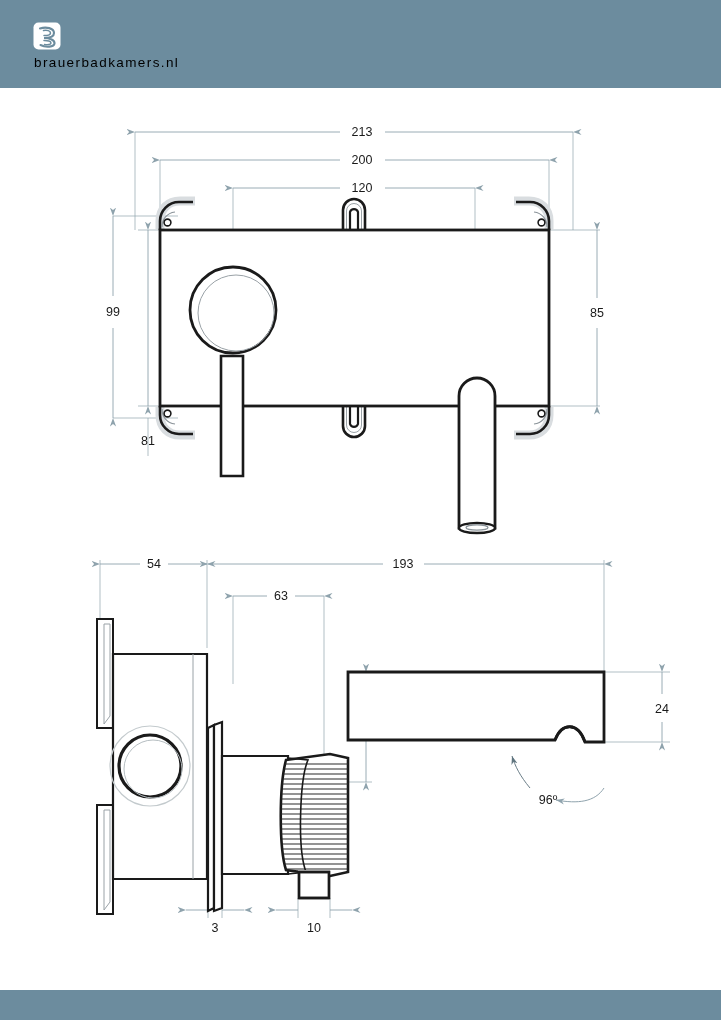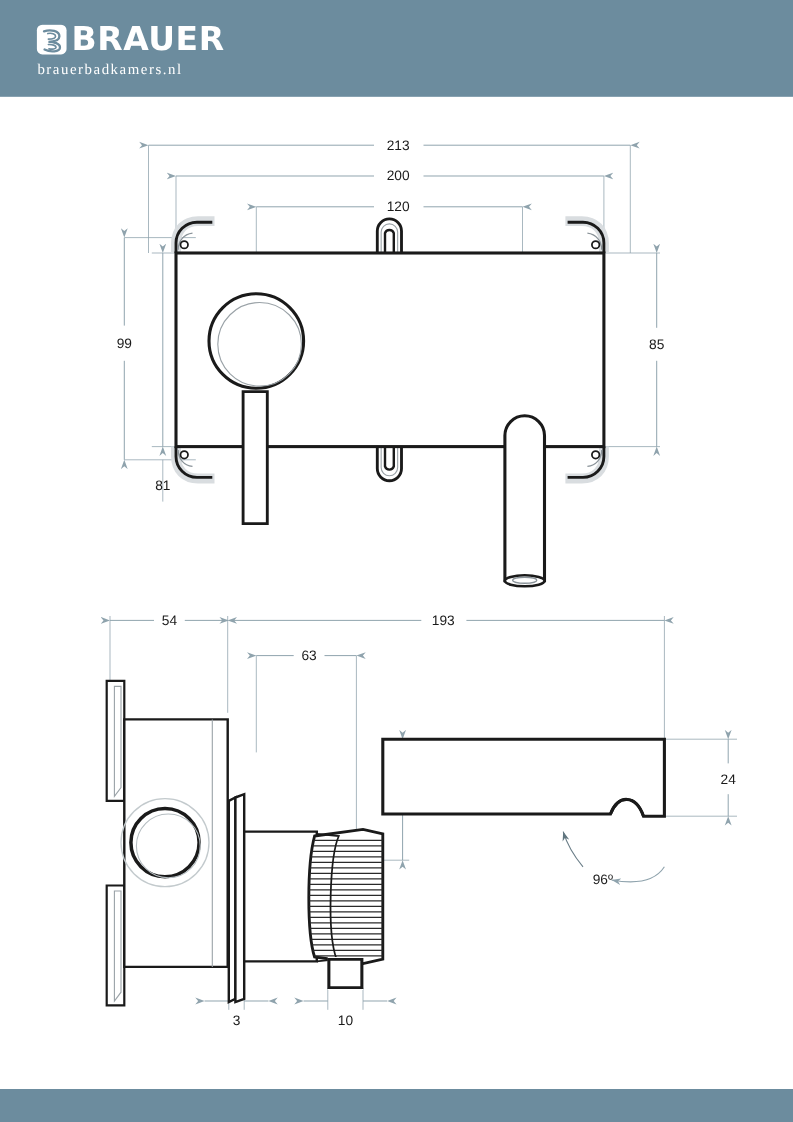--- a/index.html
+++ b/index.html
@@ -52,24 +52,24 @@
   }
   .logo-word {
     font-family: "DejaVu Sans", sans-serif;
     font-weight: 700;
     font-size: 30px;
     letter-spacing: 0.5px;
     color: #ffffff;
     line-height: 28px;
   }
   .logo-sub {
-    font-family: Liberation Serif, serif;
+    font-family: Liberation Sans, sans-serif;
     font-size: 13.5px;
     letter-spacing: 1.4px;
-    color: #ffffff;
+    color: #000000;
     margin-top: 3px;
     margin-left: 1px;
     line-height: 15px;
   }
 
   
   .footer-band {
     position: absolute;
     left: 0;
     top: 990px;
@@ -101,21 +101,20 @@
 
   <div class="header-band">
     <div class="logo-wrap">
       <div class="logo-row">
         <svg class="logo-mark" viewBox="0 0 31 28">
           <rect x="0.5" y="0.5" width="27" height="27" rx="5" ry="5" fill="#ffffff"></rect>
           <path d="M7 6.5 C13 4.5 21 6 21 11 C21 15 15 16 11 16 C15.5 16 22 17.5 21.5 21.5 C21 25 13 25.8 7.5 23" fill="none" stroke="#6c8c9e" stroke-width="2.1" stroke-linecap="round"></path>
           <path d="M10.5 8.5 C14 7.8 17.5 8.8 17.5 11 C17.5 13.2 13.5 13.6 11 13.6" fill="none" stroke="#6c8c9e" stroke-width="1.5" stroke-linecap="round"></path>
           <path d="M11 18.5 C14.5 18.4 18 19.2 18 21 C18 22.6 14.5 23 11.5 22.4" fill="none" stroke="#6c8c9e" stroke-width="1.5" stroke-linecap="round"></path>
         </svg>
-        <span class="logo-word">BRAUER</span>
       </div>
       <span class="logo-sub">brauerbadkamers.nl</span>
     </div>
   </div>
 
   <svg class="drawing-svg" viewBox="0 0 721 902">
 
     <defs>
       <marker id="arrL" markerWidth="9" markerHeight="7" refX="8.5" refY="3.5" orient="auto" markerUnits="userSpaceOnUse">
         <path d="M8.5,3.5 L0,0.4 L2.6,3.5 L0,6.6 Z" fill="#8fa3ad"></path>

